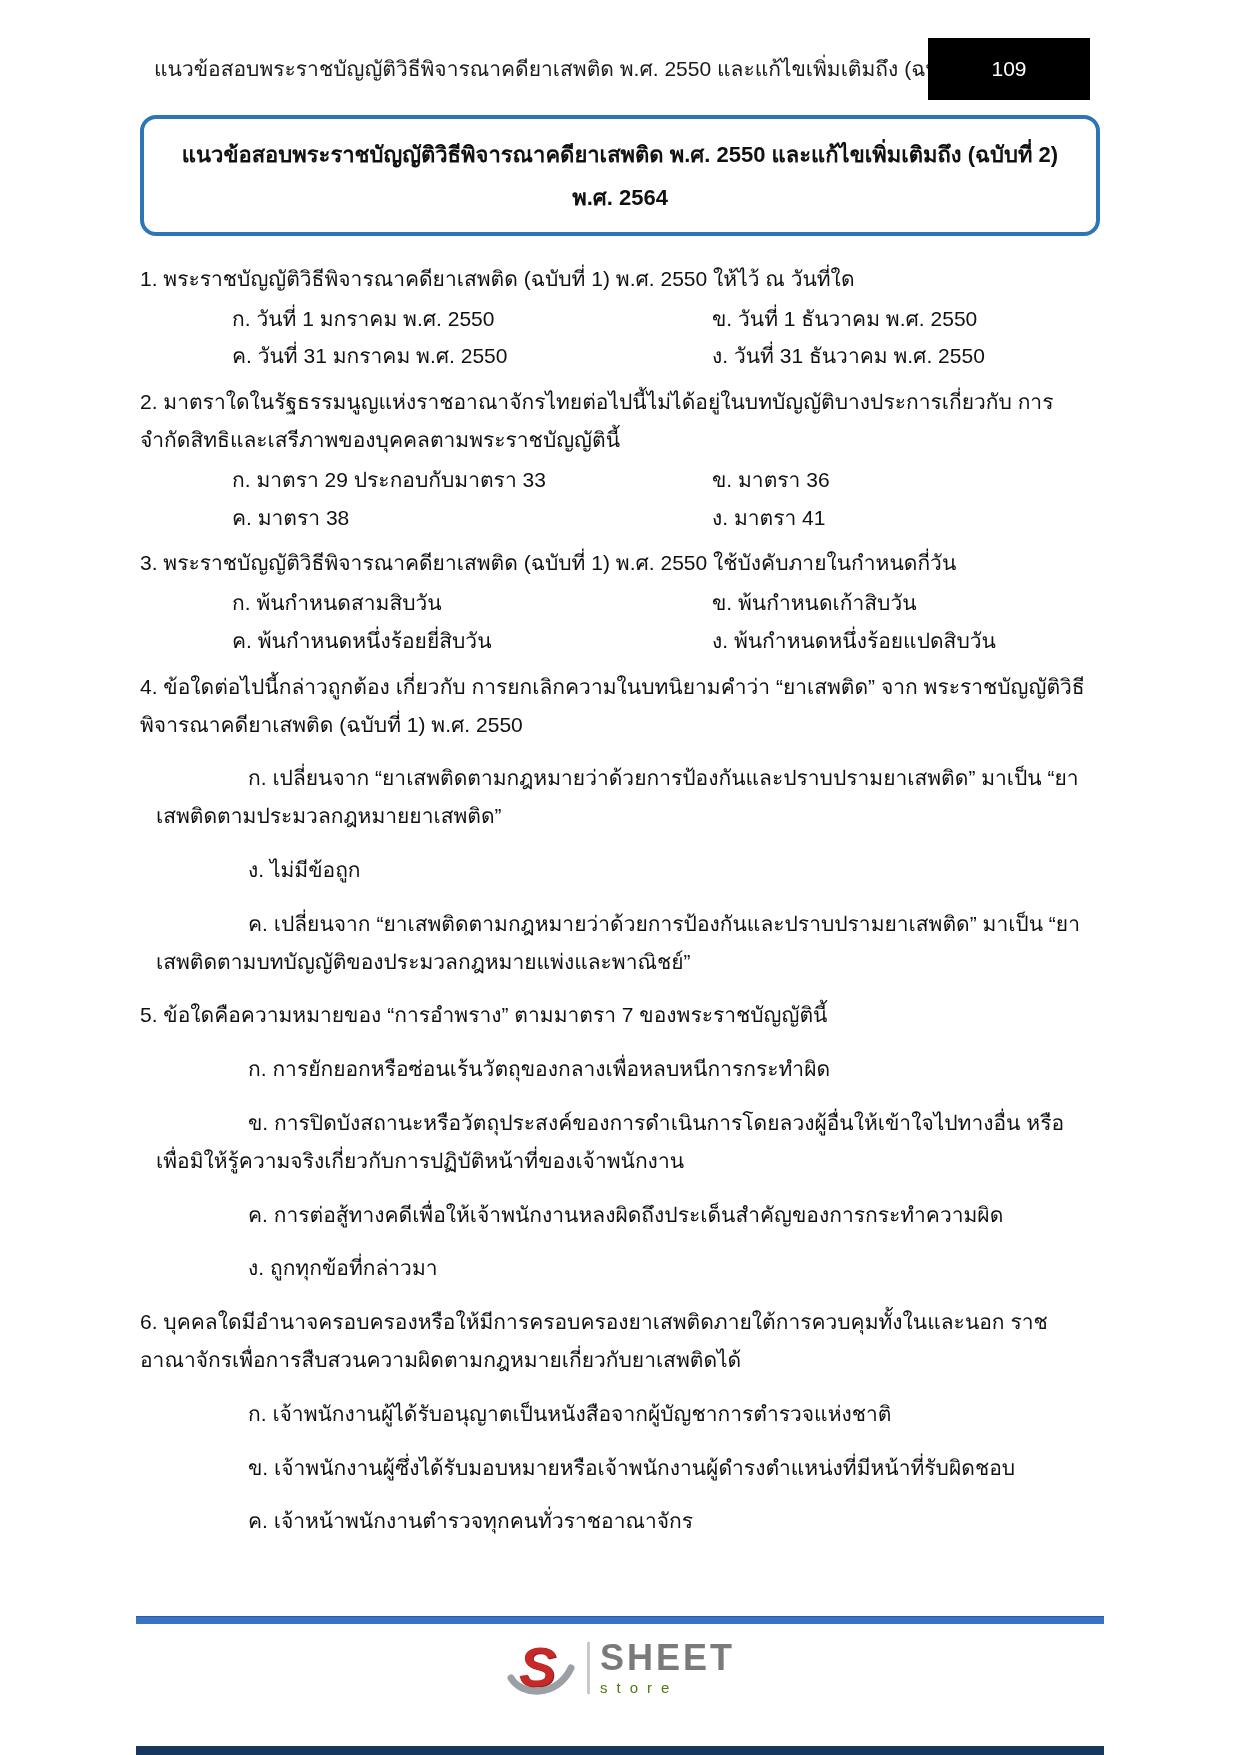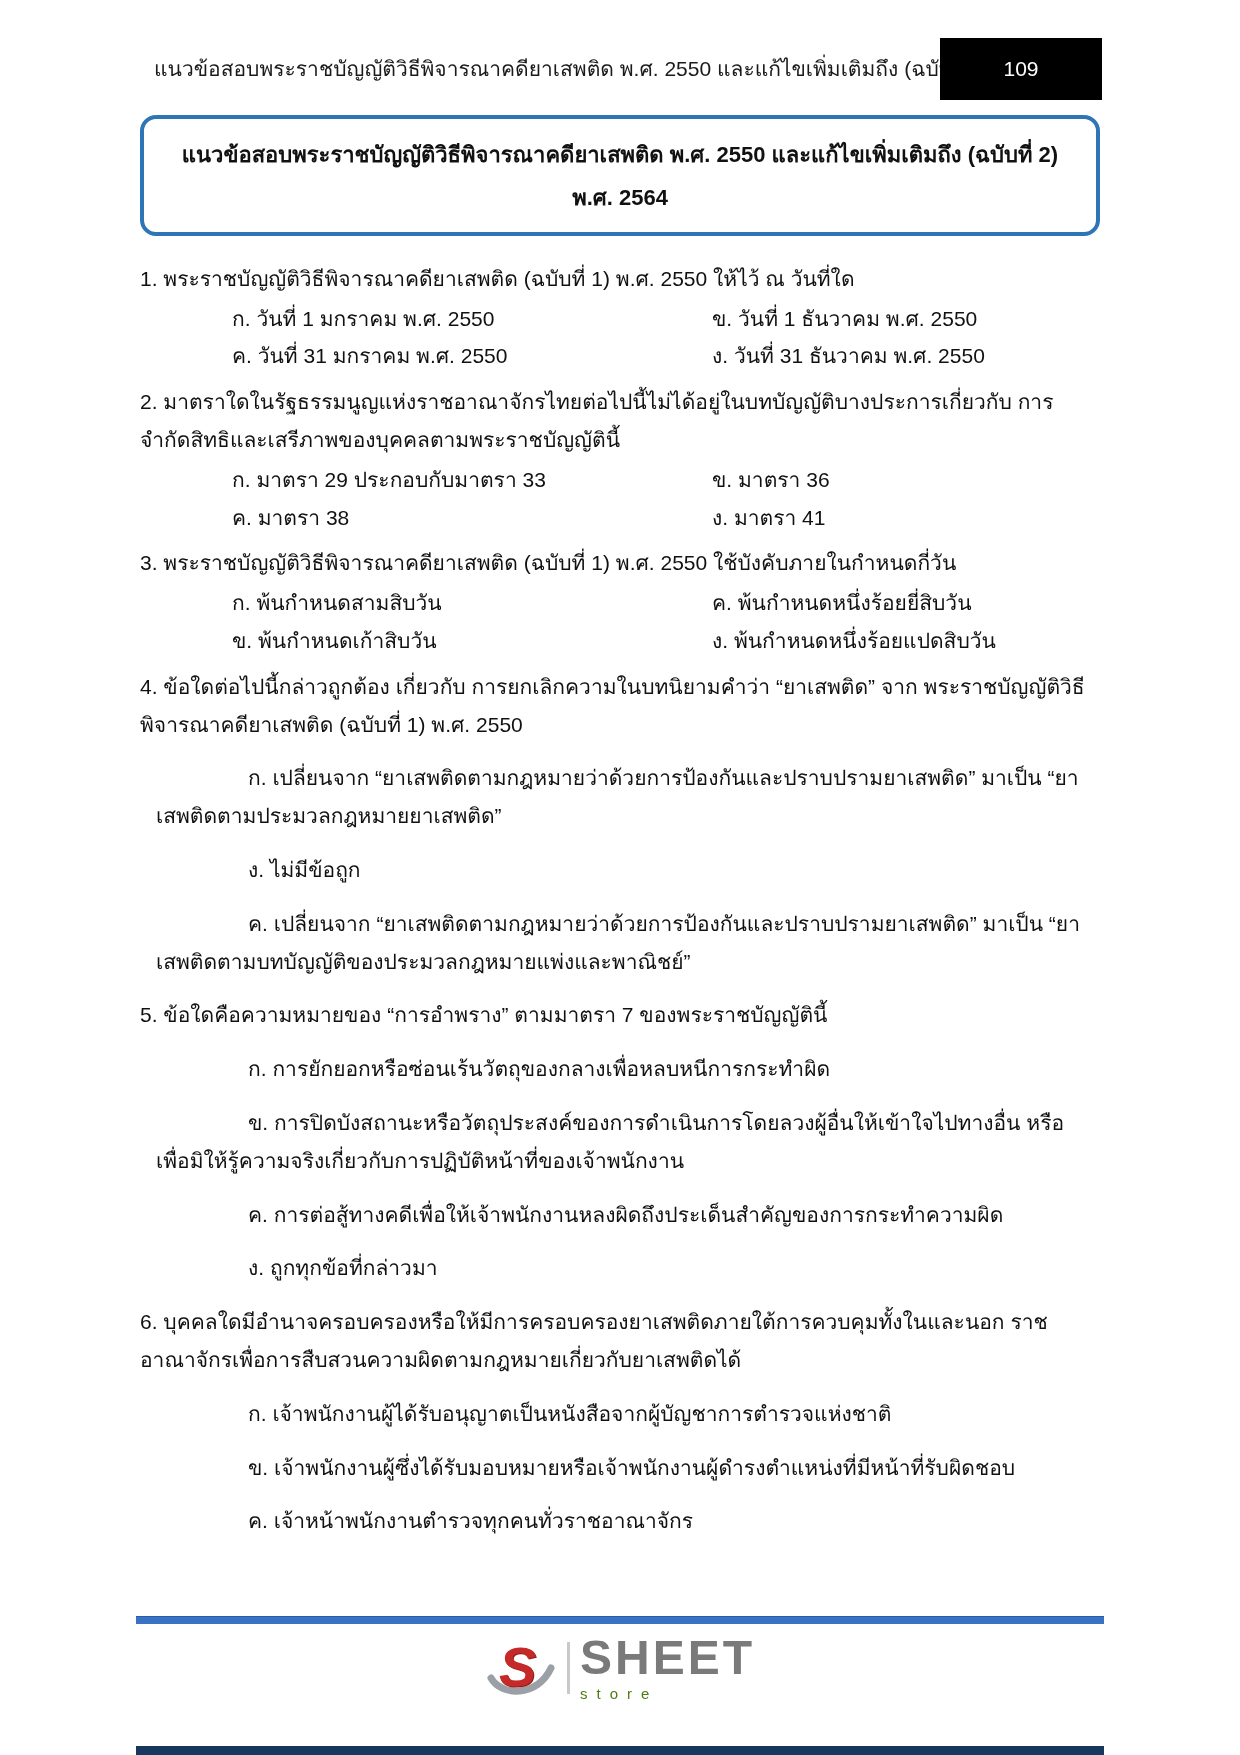--- a/index.html
+++ b/index.html
@@ -15,21 +15,21 @@
     margin:0 140px 0 140px;
     padding-top:52px;
     padding-right:120px;
     text-align:center;
     font-size:21px;
     color:#1a1a1a;
     white-space:nowrap;
   }
   .page-badge {
     position:absolute;
-    top:38px; right:138px;
+    top:38px; right:150px;
     width:162px; height:62px;
     background:#000000;
     color:#ffffff;
     display:flex; align-items:center; justify-content:center;
     font-size:21px;
   }
   .title-box {
     margin:30px 140px 0 140px;
     border:4px solid #2e75b6;
     border-radius:16px;
@@ -80,21 +80,21 @@
   .logo-mark svg { position:absolute; left:0; top:0; }
   .logo-s {
     position:absolute; left:14px; top:0px;
     font-size:56px; font-weight:bold; font-style:italic;
     color:#c62a28;
     text-shadow:1px 1px 0 #8f1d1c;
   }
   .logo-divider { width:3px; height:52px; background:#c9c9c9; }
   .brand-stack { display:flex; flex-direction:column; }
   .brand-name {
-    font-size:48px; font-weight:bold;
+    font-size:36px; font-weight:bold;
     color:#7a7a7a; letter-spacing:3px; line-height:1.0;
   }
   .brand-sub {
     font-size:15px; color:#4d7c0f; letter-spacing:9px; margin-top:3px;
   }
   .footer-bottom-bar {
     position:absolute;
     left:136px; right:136px;
     bottom:0px;
     height:9px;
@@ -129,22 +129,22 @@
   <div class="opts-grid">
     <div class="opt">ก.  มาตรา 29 ประกอบกับมาตรา 33</div>
     <div class="opt">ข.  มาตรา 36</div>
     <div class="opt">ค.  มาตรา 38</div>
     <div class="opt">ง.  มาตรา 41</div>
   </div>
 
   <p class="q-text">3. พระราชบัญญัติวิธีพิจารณาคดียาเสพติด (ฉบับที่ 1) พ.ศ. 2550 ใช้บังคับภายในกำหนดกี่วัน</p>
   <div class="opts-grid">
     <div class="opt">ก.  พ้นกำหนดสามสิบวัน</div>
+    <div class="opt">ข.  พ้นกำหนดเก้าสิบวัน</div>
     <div class="opt">ค.  พ้นกำหนดหนึ่งร้อยยี่สิบวัน</div>
-    <div class="opt">ข.  พ้นกำหนดเก้าสิบวัน</div>
     <div class="opt">ง.  พ้นกำหนดหนึ่งร้อยแปดสิบวัน</div>
   </div>
 
   <p class="q-text">4. ข้อใดต่อไปนี้กล่าวถูกต้อง เกี่ยวกับ การยกเลิกความในบทนิยามคำว่า “ยาเสพติด” จาก พระราชบัญญัติวิธีพิจารณาคดียาเสพติด (ฉบับที่ 1) พ.ศ. 2550</p>
   <p class="opt-par">ก.  เปลี่ยนจาก “ยาเสพติดตามกฎหมายว่าด้วยการป้องกันและปราบปรามยาเสพติด” มาเป็น “ยาเสพติดตามประมวลกฎหมายยาเสพติด”</p>
   <p class="opt-par">ง.  ไม่มีข้อถูก</p>
   <p class="opt-par">ค.  เปลี่ยนจาก “ยาเสพติดตามกฎหมายว่าด้วยการป้องกันและปราบปรามยาเสพติด” มาเป็น “ยาเสพติดตามบทบัญญัติของประมวลกฎหมายแพ่งและพาณิชย์”</p>
 
   <p class="q-text">5. ข้อใดคือความหมายของ “การอำพราง” ตามมาตรา 7 ของพระราชบัญญัตินี้</p>
   <p class="opt-par">ก. การยักยอกหรือซ่อนเร้นวัตถุของกลางเพื่อหลบหนีการกระทำผิด</p>

